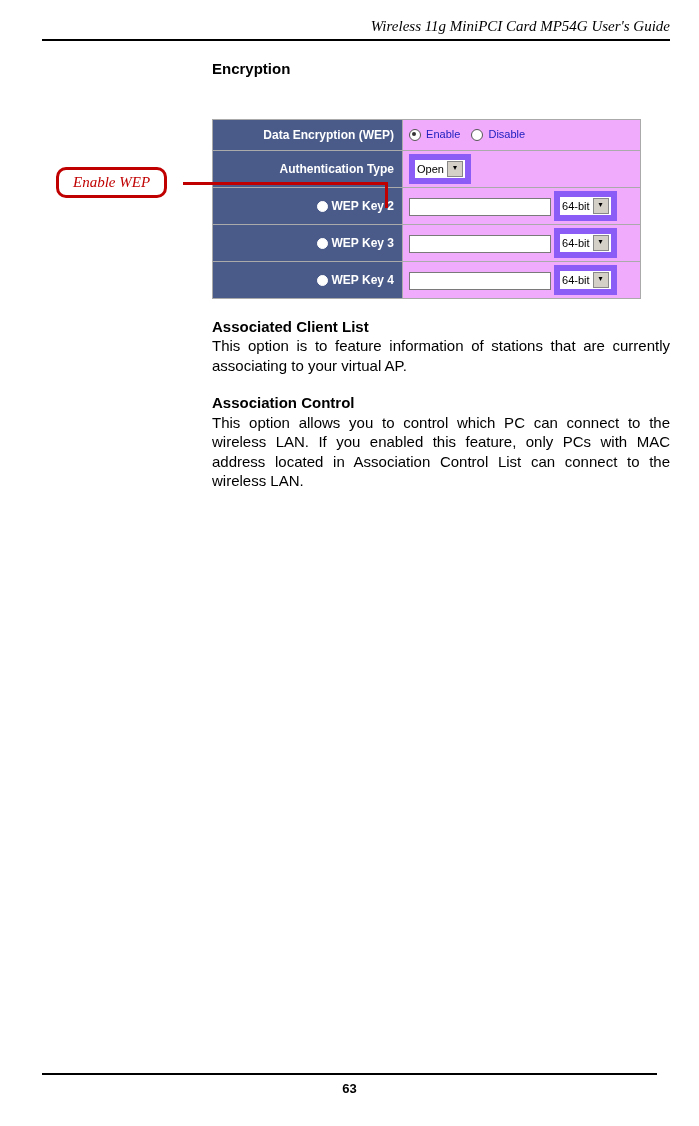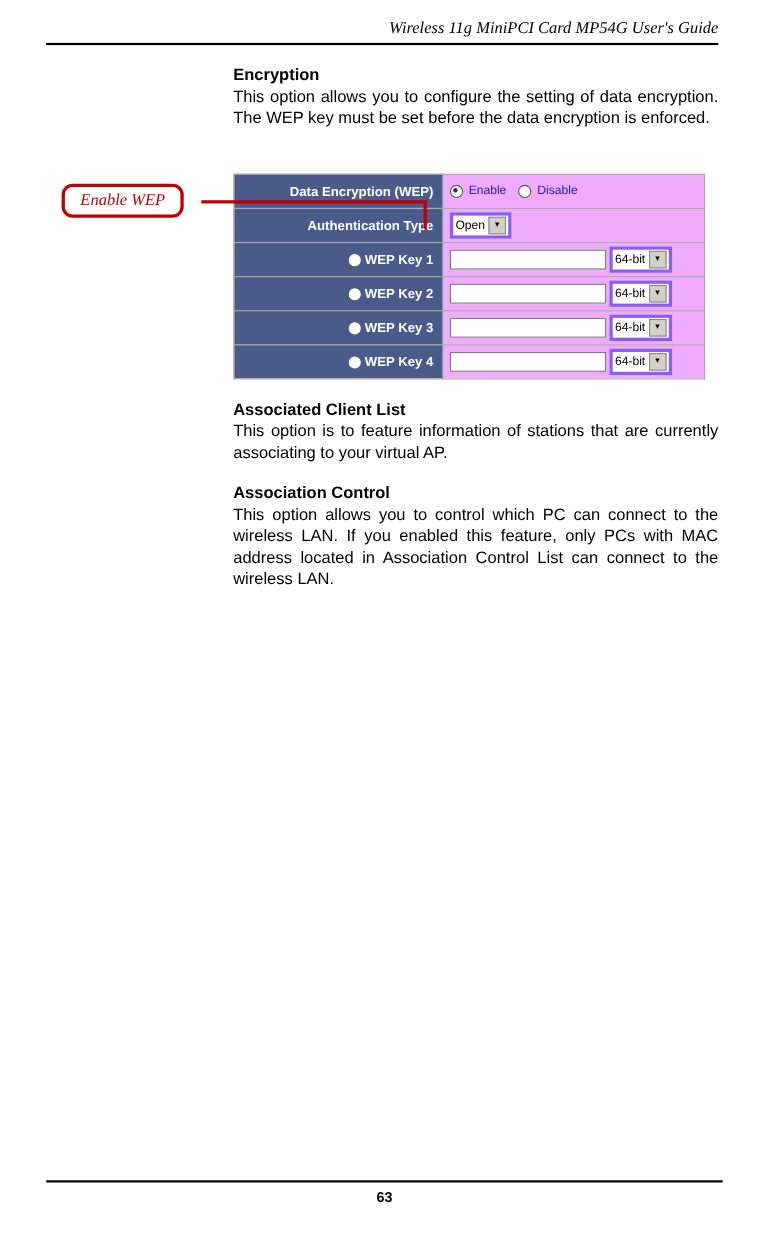--- a/index.html
+++ b/index.html
@@ -7,21 +7,21 @@
       padding: 0;
       font-family: Arial, Helvetica, sans-serif;
       background: #fff;
       width: 699px;
     }
     .page {
       width: 699px;
       height: 1126px;
       position: relative;
       box-sizing: border-box;
-      padding: 18px 46px 0 42px;
+      padding: 18px 29px 0 42px;
     }
     .header-title {
       text-align: right;
       font-style: italic;
       font-family: 'Times New Roman', serif;
       font-size: 15px;
       color: #000;
       padding-bottom: 4px;
     }
     .header-rule {
@@ -119,21 +119,21 @@
       border-radius: 50%;
       top: 2px;
       left: 2px;
     }
     .radio-label {
       color: #2020c0;
       font-size: 11px;
       margin-right: 8px;
     }
     .select-box {
-      border: 3px solid #8b5cf6;
+      border: 6px solid #8b5cf6;
       background: #fff;
       font-size: 11px;
       padding: 1px 2px;
       display: inline-flex;
       align-items: center;
     }
     .select-box .caret {
       margin-left: 3px;
       width: 14px;
       height: 14px;
@@ -180,21 +180,20 @@
   </style>
 </head>
 <body>
 
 <div class="page">
   <div class="header-title">Wireless 11g MiniPCI Card MP54G User's Guide</div>
   <hr class="header-rule">
 
   <div class="content">
     <div class="section-heading">Encryption</div>
-    <div class="section-body">This option allows you to configure the setting of data encryption.  The WEP key must be set before the data encryption is enforced.</div>
   </div>
 
   <div class="callout">Enable WEP</div>
   <div class="callout-line"></div>
   <div class="callout-line-down"></div>
 
   <table class="config-table">
     <tbody>
         <tr>
       <td class="label-cell">Data Encryption (WEP)</td>
@@ -203,30 +202,20 @@
         <span class="radio-label">Enable</span>
         <span class="radio-dot"></span>
         <span class="radio-label">Disable</span>
       </td>
     </tr>
     <tr>
       <td class="label-cell">Authentication Type</td>
       <td class="value-cell">
         <span class="select-box">
           <span>Open</span>
-          <span class="caret">▾</span>
-        </span>
-      </td>
-    </tr>
-    <tr>
-      <td class="label-cell"><span class="radio-white"></span><span>WEP Key 1</span></td>
-      <td class="value-cell">
-        <span class="text-input"></span>
-        <span class="select-box">
-          <span>64-bit</span>
           <span class="caret">▾</span>
         </span>
       </td>
     </tr>
     <tr>
       <td class="label-cell"><span class="radio-white"></span><span>WEP Key 2</span></td>
       <td class="value-cell">
         <span class="text-input"></span>
         <span class="select-box">
           <span>64-bit</span>

